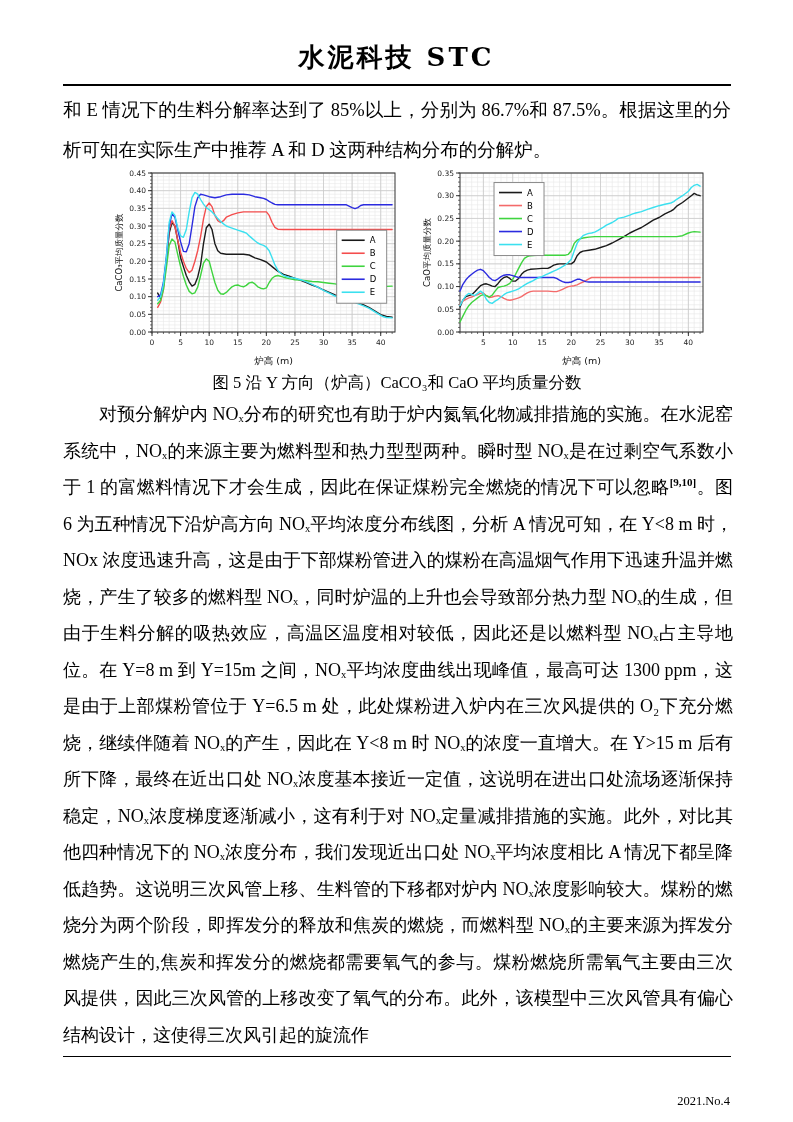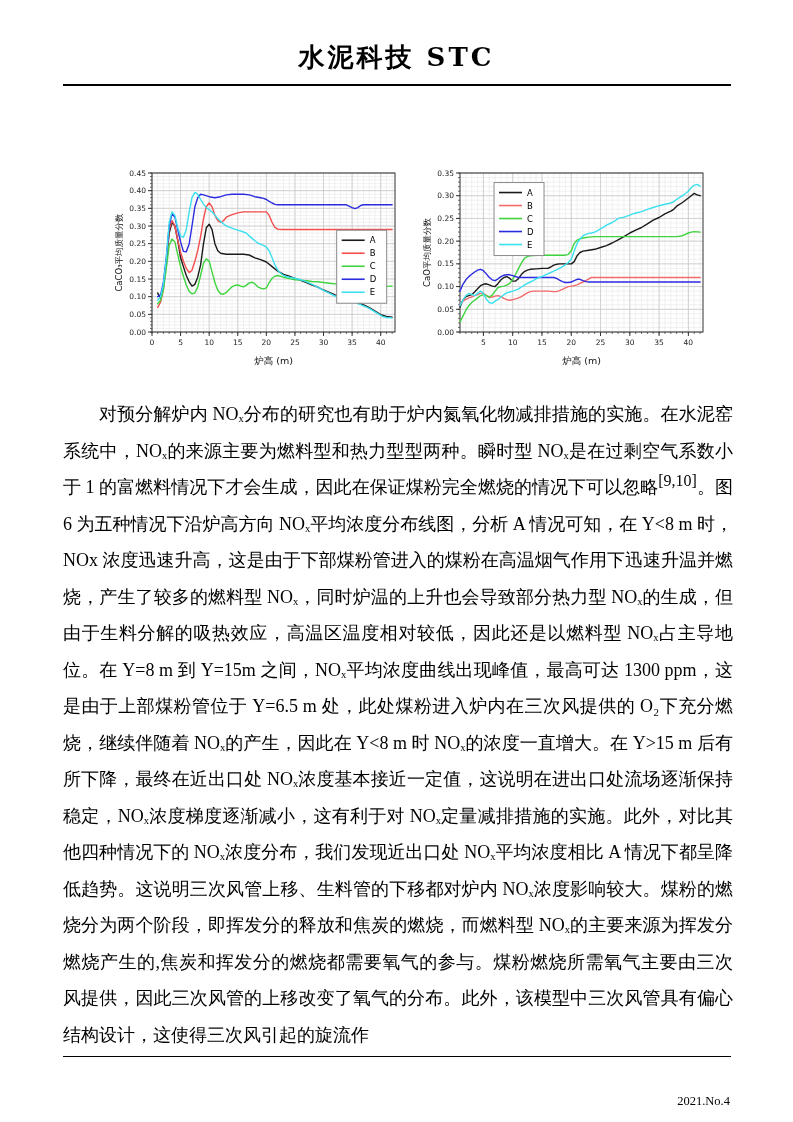--- a/index.html
+++ b/index.html
@@ -9,33 +9,34 @@
           font-family:"DejaVu Serif","Liberation Serif",serif;font-weight:bold;
           font-size:26px;letter-spacing:3px;}
   .header-rule{position:absolute;top:84px;left:63px;width:668px;border-top:2px solid #000;}
   .intro{position:absolute;top:90px;left:63px;width:668px;margin:0;
          font-size:18.5px;line-height:40px;text-align:justify;}
   .figure-row{position:absolute;top:166px;left:112px;display:flex;gap:16px;}
   .chart{width:292px;height:202px;background:#fff;}
   .caption{position:absolute;top:372px;left:63px;width:668px;text-align:center;font-size:16.5px;}
   .main-para{position:absolute;top:396px;left:63px;width:670px;margin:0;
              font-size:18px;line-height:36.5px;text-align:justify;text-indent:2em;}
-  .main-para sup{font-size:16px;line-height:0;}
+  .main-para sup{font-size:11px;line-height:0;font-weight:bold;}
   .footer-rule{position:absolute;top:1056px;left:63px;width:668px;border-top:1.5px solid #000;}
   .footer-page-num{position:absolute;top:1060px;left:63px;width:668px;text-align:center;font-size:12.5px;}
   .footer-issue{position:absolute;top:1094px;right:63px;font-size:12.5px;}
   svg text{font-family:"DejaVu Sans","Liberation Sans",sans-serif;}
 </style>
 </head>
 <body>
 
 <div class="page">
   <div class="header">水泥科技 STC</div>
   <div class="header-rule"></div>
 
+  <p class="intro">和 E 情况下的生料分解率达到了 85%以上，分别为 86.7%和 87.5%。根据这里的分析可知在实际生产中推荐 A 和 D 这两种结构分布的分解炉。</p>
 
   <div class="figure-row">
     <div class="chart">
       <svg width="292" height="202">
           <line x1="40" y1="7" x2="40" y2="166" stroke="#e8e8e8" stroke-width="0.6"></line>
           <line x1="45.71764705882353" y1="7" x2="45.71764705882353" y2="166" stroke="#e8e8e8" stroke-width="0.6"></line>
           <line x1="51.43529411764706" y1="7" x2="51.43529411764706" y2="166" stroke="#e8e8e8" stroke-width="0.6"></line>
           <line x1="57.15294117647059" y1="7" x2="57.15294117647059" y2="166" stroke="#e8e8e8" stroke-width="0.6"></line>
           <line x1="62.87058823529412" y1="7" x2="62.87058823529412" y2="166" stroke="#e8e8e8" stroke-width="0.6"></line>
           <line x1="68.58823529411765" y1="7" x2="68.58823529411765" y2="166" stroke="#e8e8e8" stroke-width="0.6"></line>
@@ -511,18 +512,19 @@
           <line x1="79.02000000000001" y1="65.53999999999999" x2="102.02000000000001" y2="65.53999999999999" stroke="#2b2bdf" stroke-width="1.6"></line>
           <text x="107.02000000000001" y="68.53999999999999" font-size="8.5" fill="#000">D</text>
           <line x1="79.02000000000001" y1="78.53999999999999" x2="102.02000000000001" y2="78.53999999999999" stroke="#3be0ef" stroke-width="1.6"></line>
           <text x="107.02000000000001" y="81.53999999999999" font-size="8.5" fill="#000">E</text>
           <text x="161.5" y="198" text-anchor="middle" font-size="9.5" fill="#111">炉高 (m)</text>
           <text transform="translate(10,86.5) rotate(-90)" text-anchor="middle" font-size="8.5" fill="#111">CaO平均质量分数</text>
         </svg>
     </div>
   </div>
 
+  <div class="caption">图 5 沿 Y 方向（炉高）CaCO₃和 CaO 平均质量分数</div>
 
   <p class="main-para"><span>对预分解炉内 NOₓ分布的研究也有助于炉内氮氧化物减排措施的实施。在水泥窑系统中，NOₓ的来源主要为燃料型和热力型型两种。瞬时型 NOₓ是在过剩空气系数小于 1 的富燃料情况下才会生成，因此在保证煤粉完全燃烧的情况下可以忽略</span><sup>[9,10]</sup><span>。图 6 为五种情况下沿炉高方向 NOₓ平均浓度分布线图，分析 A 情况可知，在 Y&lt;8 m 时，NOx 浓度迅速升高，这是由于下部煤粉管进入的煤粉在高温烟气作用下迅速升温并燃烧，产生了较多的燃料型 NOₓ，同时炉温的上升也会导致部分热力型 NOₓ的生成，但由于生料分解的吸热效应，高温区温度相对较低，因此还是以燃料型 NOₓ占主导地位。在 Y=8 m 到 Y=15m 之间，NOₓ平均浓度曲线出现峰值，最高可达 1300 ppm，这是由于上部煤粉管位于 Y=6.5 m 处，此处煤粉进入炉内在三次风提供的 O₂下充分燃烧，继续伴随着 NOₓ的产生，因此在 Y&lt;8 m 时 NOₓ的浓度一直增大。在 Y&gt;15 m 后有所下降，最终在近出口处 NOₓ浓度基本接近一定值，这说明在进出口处流场逐渐保持稳定，NOₓ浓度梯度逐渐减小，这有利于对 NOₓ定量减排措施的实施。此外，对比其他四种情况下的 NOₓ浓度分布，我们发现近出口处 NOₓ平均浓度相比 A 情况下都呈降低趋势。这说明三次风管上移、生料管的下移都对炉内 NOₓ浓度影响较大。煤粉的燃烧分为两个阶段，即挥发分的释放和焦炭的燃烧，而燃料型 NOₓ的主要来源为挥发分燃烧产生的,焦炭和挥发分的燃烧都需要氧气的参与。煤粉燃烧所需氧气主要由三次风提供，因此三次风管的上移改变了氧气的分布。此外，该模型中三次风管具有偏心结构设计，这使得三次风引起的旋流作</span></p>
 
   <div class="footer-rule"></div>
   <div class="footer-issue">2021.No.4</div>
 </div>
 
 </body></html>

